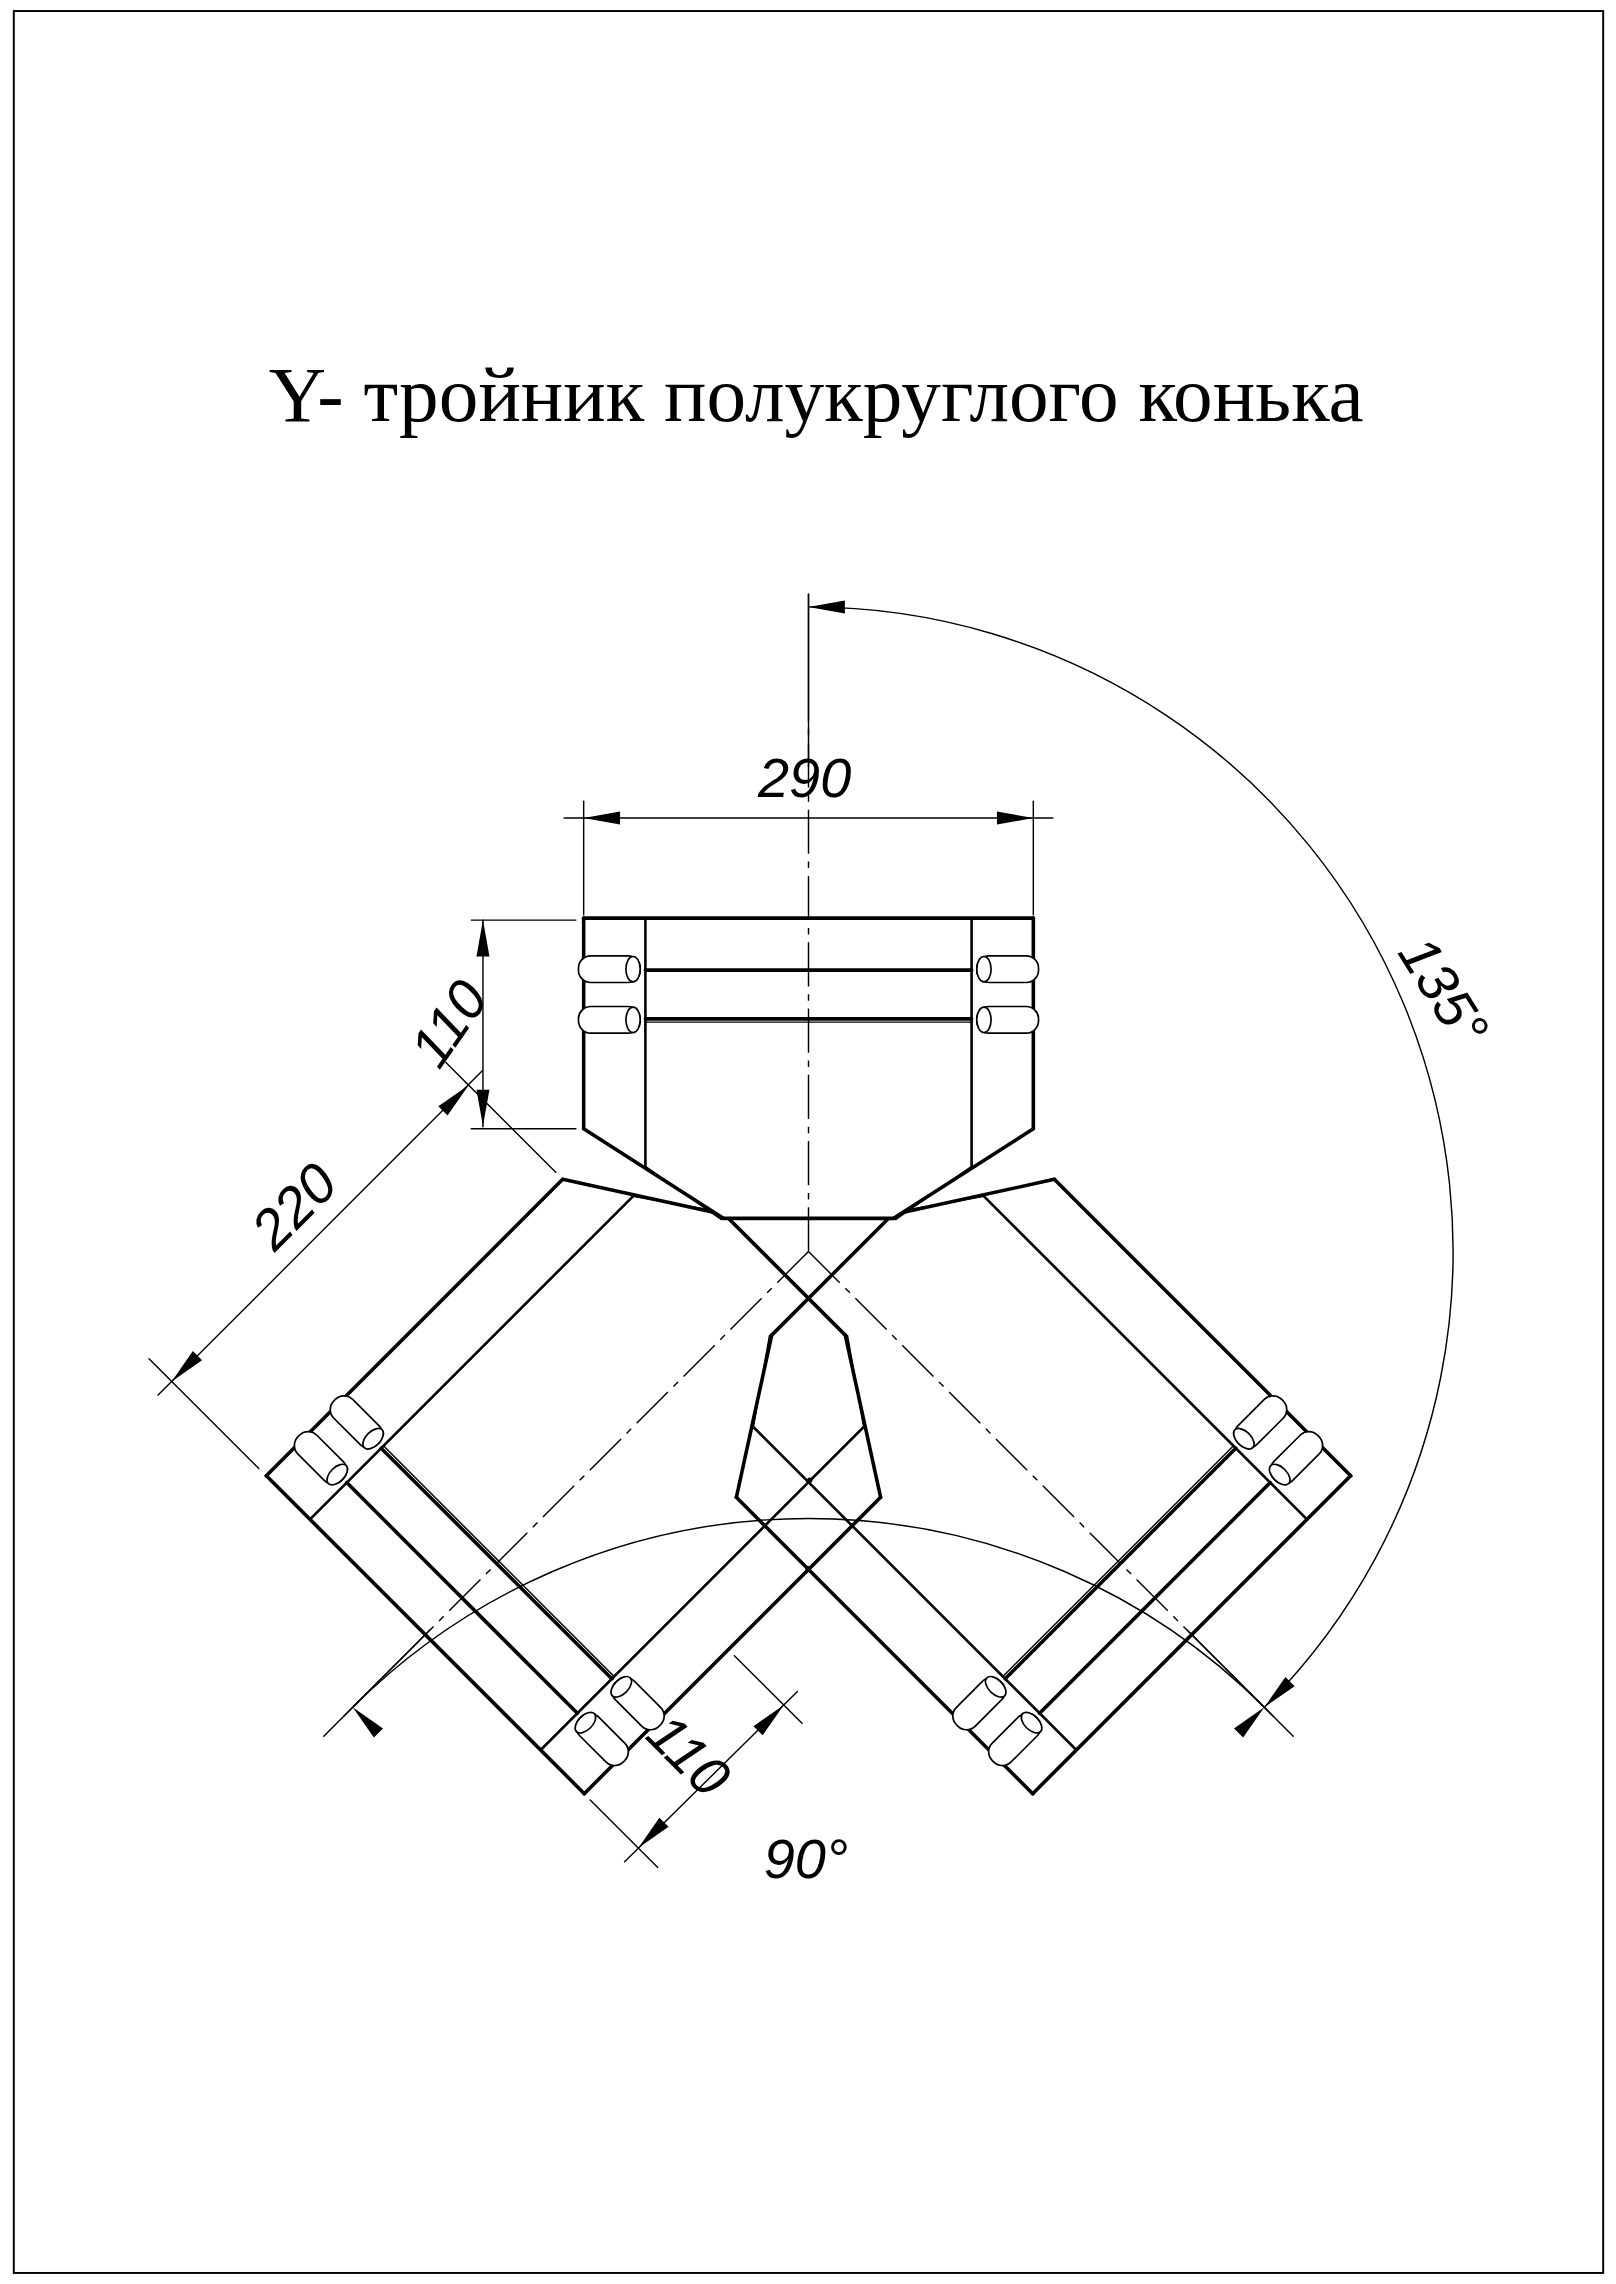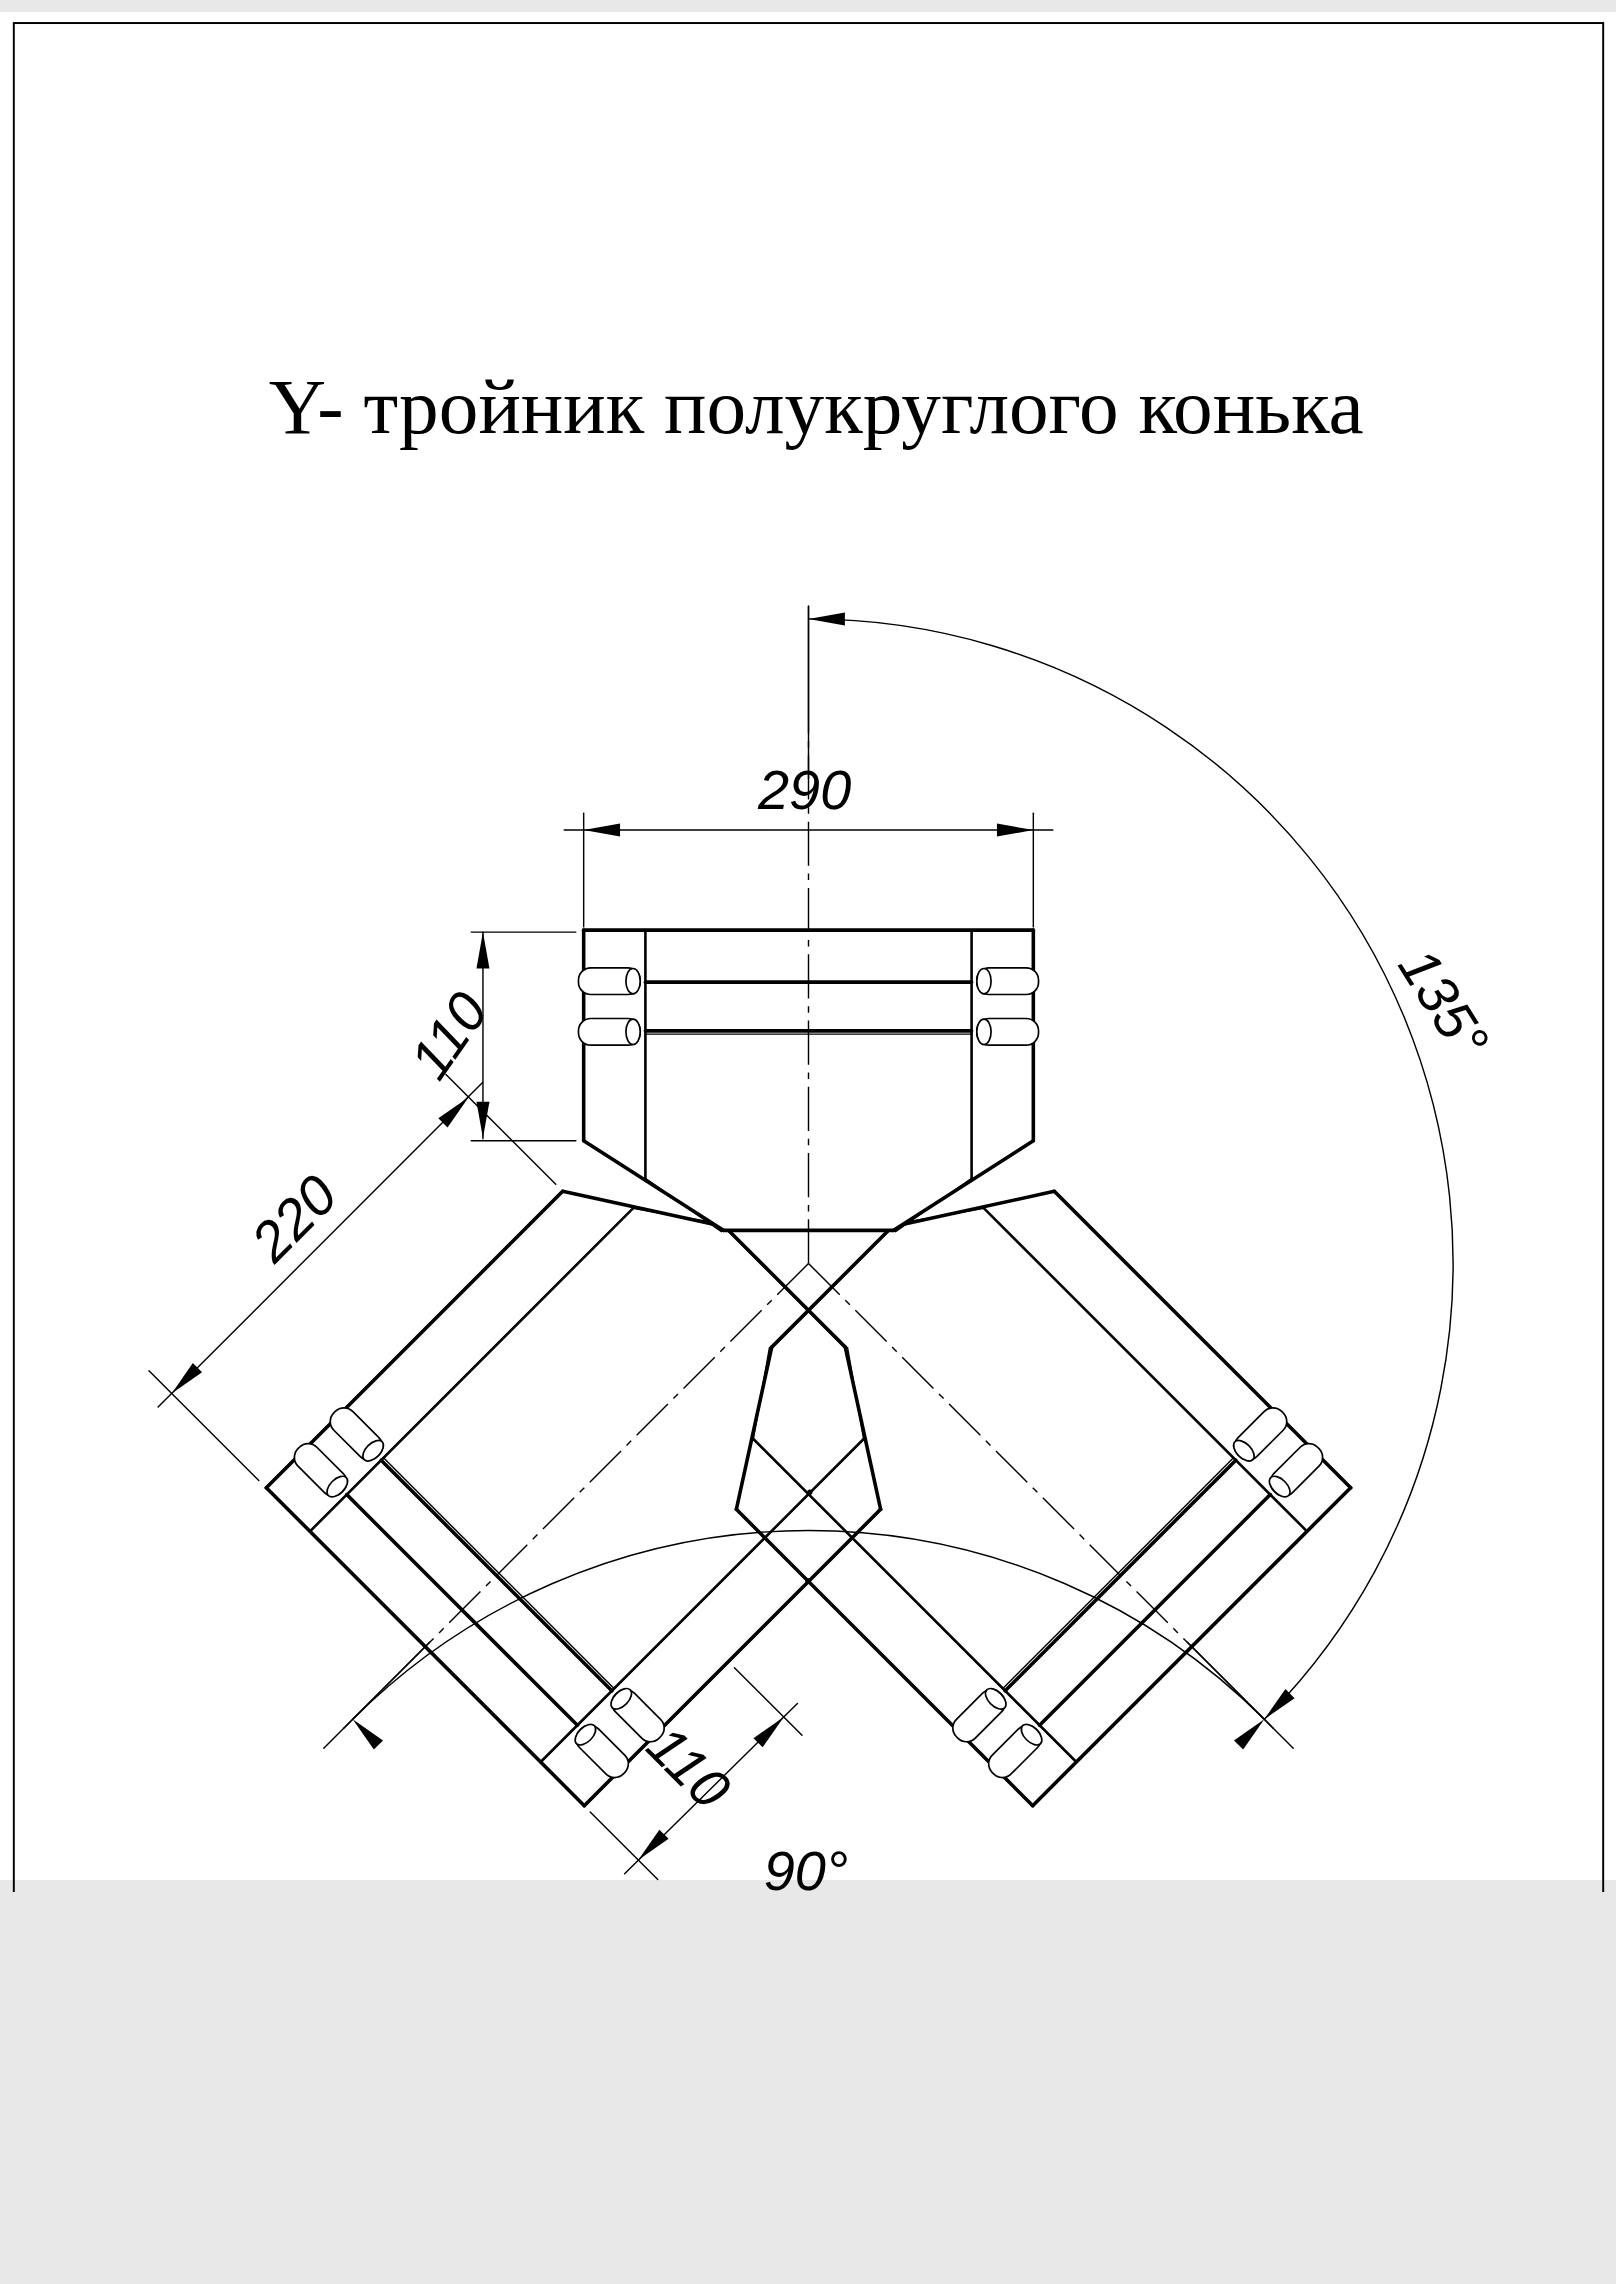--- a/index.html
+++ b/index.html
@@ -1,16 +1,16 @@
 <!DOCTYPE html>
 <html style="font-size:10.4px"><head>
 <meta charset="utf-8">
 <style>
   html,body{margin:0;padding:0;background:#e8e8e8;}
-  .page{position:relative;width:1617px;height:1868px;background:#ffffff;margin:12px auto;
+  .page{position:relative;width:1617px;height:2284px;background:#ffffff;margin:0 auto;
         font-family:"Liberation Sans",sans-serif;}
   svg{position:absolute;left:0;top:0;display:block;}
   .title-text{font-family:"Liberation Serif","DejaVu Serif",serif;font-size:122px;fill:#000;}
   .dim-text{font-family:"Liberation Sans",sans-serif;font-style:italic;font-size:86px;fill:#000;}
 </style>
 </head>
 <body>
 
 <div class="page">
   <svg id="cad" width="1617" height="2284" viewBox="0 0 2488 3515" xmlns="http://www.w3.org/2000/svg">

